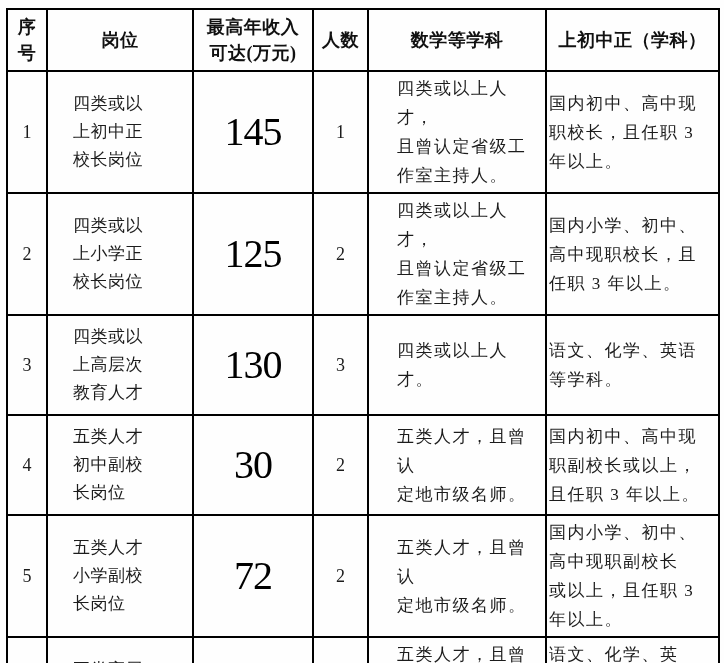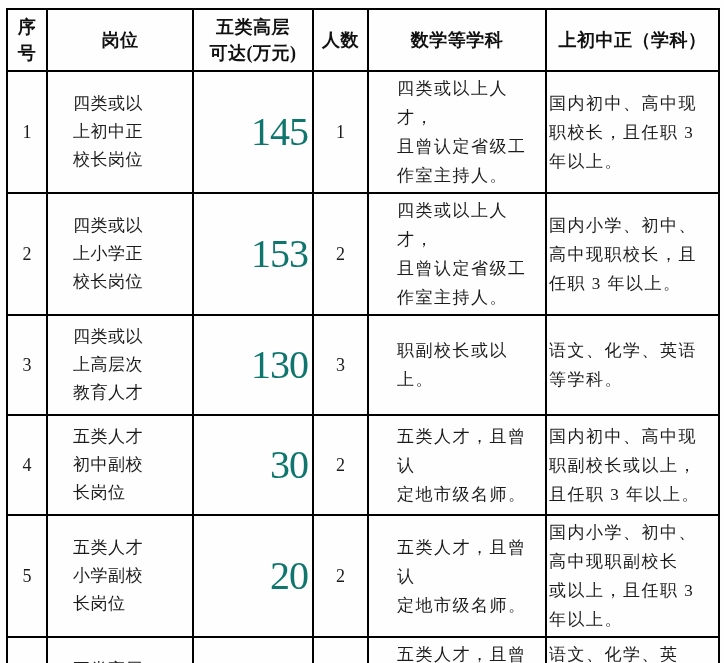--- a/index.html
+++ b/index.html
@@ -54,25 +54,25 @@
     line-height: 26px;
     color: #111111;
     letter-spacing: 0.5px;
   }
   td.cell-no, td.cell-count {
     text-align: center;
     font-size: 18px;
     line-height: 22px;
   }
   td.cell-salary {
-    text-align: right;
+    text-align: center;
     font-size: 40px;
     line-height: 42px;
     letter-spacing: -1px;
-    color: #0f766e;
+    color: #000000;
   }
   td.cell-position {
     text-align: left;
     font-size: 17px;
     line-height: 28px;
     padding-left: 25px;
     letter-spacing: 0.5px;
   }
   td.cell-desc {
     text-align: left;
@@ -99,21 +99,21 @@
       <col class="c-pos">
       <col class="c-sal">
       <col class="c-cnt">
       <col class="c-desc">
       <col class="c-req">
     </colgroup>
     <thead>
       <tr class="r-head">
         <th>序号</th>
         <th>岗位</th>
-        <th>五类高层
+        <th>最高年收入
 可达(万元)</th>
         <th>人数</th>
         <th>数学等学科</th>
         <th>上初中正（学科）</th>
       </tr>
     </thead>
     <tbody>
       <tr class="r-1">
         <td class="cell-no">1</td>
         <td class="cell-position">四类或以
@@ -126,37 +126,37 @@
 作室主持人。</td>
         <td class="cell-req">国内初中、高中现
 职校长，且任职 3
 年以上。</td>
       </tr>
       <tr class="r-2">
         <td class="cell-no">2</td>
         <td class="cell-position">四类或以
 上小学正
 校长岗位</td>
-        <td class="cell-salary">153</td>
+        <td class="cell-salary">125</td>
         <td class="cell-count">2</td>
         <td class="cell-desc">四类或以上人才，
 且曾认定省级工
 作室主持人。</td>
         <td class="cell-req">国内小学、初中、
 高中现职校长，且
 任职 3 年以上。</td>
       </tr>
       <tr class="r-3">
         <td class="cell-no">3</td>
         <td class="cell-position">四类或以
 上高层次
 教育人才</td>
         <td class="cell-salary">130</td>
         <td class="cell-count">3</td>
-        <td class="cell-desc">职副校长或以上。</td>
+        <td class="cell-desc">四类或以上人才。</td>
         <td class="cell-req">语文、化学、英语
 等学科。</td>
       </tr>
       <tr class="r-4">
         <td class="cell-no">4</td>
         <td class="cell-position">五类人才
 初中副校
 长岗位</td>
         <td class="cell-salary">30</td>
         <td class="cell-count">2</td>
@@ -164,21 +164,21 @@
 定地市级名师。</td>
         <td class="cell-req">国内初中、高中现
 职副校长或以上，
 且任职 3 年以上。</td>
       </tr>
       <tr class="r-5">
         <td class="cell-no">5</td>
         <td class="cell-position">五类人才
 小学副校
 长岗位</td>
-        <td class="cell-salary">20</td>
+        <td class="cell-salary">72</td>
         <td class="cell-count">2</td>
         <td class="cell-desc">五类人才，且曾认
 定地市级名师。</td>
         <td class="cell-req">国内小学、初中、
 高中现职副校长
 或以上，且任职 3
 年以上。</td>
       </tr>
       <tr class="r-6">
         <td class="cell-no">6</td>

